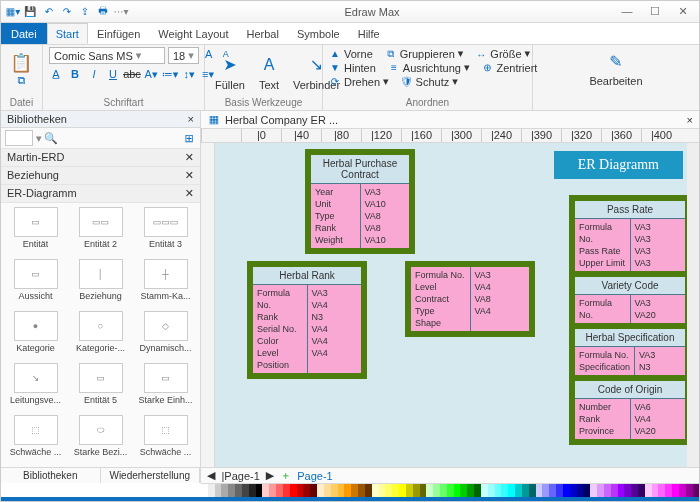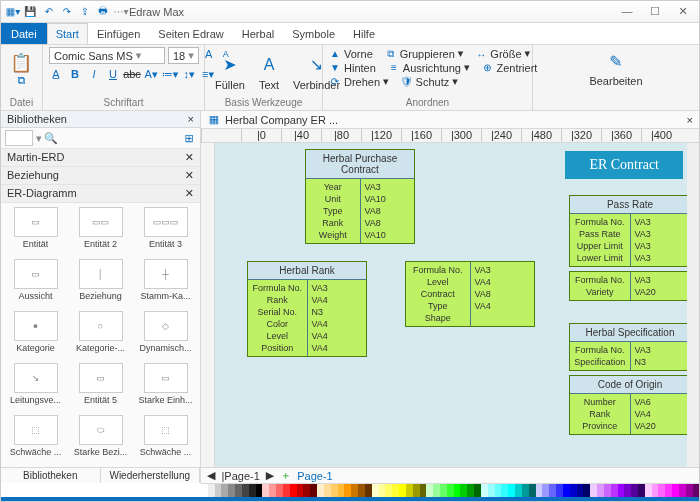--- a/index.html
+++ b/index.html
@@ -1,20 +1,20 @@
 <!DOCTYPE html>
 <html><head>
 <meta charset="utf-8">
 <style>
 *{box-sizing:border-box;margin:0;padding:0;font-family:"Segoe UI",Tahoma,sans-serif;font-size:11px;color:#333}
 body{width:700px;height:502px;background:#fff;overflow:hidden;position:relative;border:1px solid #ccc}
 .titlebar{height:22px;background:linear-gradient(#fff,#f4f4f4);display:flex;align-items:center;padding:0 4px;border-bottom:1px solid #d8d8d8}
 .qat{display:flex;gap:2px;align-items:center}
 .qat-btn{width:16px;height:16px;display:flex;align-items:center;justify-content:center;font-size:10px}
-.title-text{flex:1;text-align:left;color:#555}
+.title-text{flex:1;text-align:center;color:#555}
 .win-ctrl{display:flex;gap:4px}
 .win-ctrl span{width:24px;text-align:center;color:#666;cursor:default}
 .menubar{height:22px;background:#fff;display:flex;align-items:stretch;border-bottom:1px solid #d8d8d8}
 .menubar .file{background:#0c6fc0;color:#fff;padding:0 10px;display:flex;align-items:center}
 .menubar .tab{padding:0 8px;display:flex;align-items:center;border:1px solid transparent;color:#444}
 .menubar .tab.active{background:#f5f5f5;border:1px solid #d0d0d0;border-bottom-color:#f5f5f5;color:#0c6fc0}
 .menubar .right{margin-left:auto;display:flex;align-items:center;gap:6px;padding-right:6px}
 .ribbon{height:66px;background:#f5f5f5;display:flex;border-bottom:1px solid #d8d8d8}
 .rgroup{border-right:1px solid #d8d8d8;padding:2px 6px;display:flex;flex-direction:column;justify-content:space-between}
 .rgroup-body{display:flex;gap:4px;align-items:center;flex:1}
@@ -38,25 +38,25 @@
 .lib-foot{border-top:1px solid #d8d8d8;display:flex}
 .lib-foot div{flex:1;padding:2px 4px;font-size:10px;border-right:1px solid #d8d8d8;text-align:center}
 .canvas-col{flex:1;display:flex;flex-direction:column;overflow:hidden}
 .doc-tab{height:18px;display:flex;align-items:center;padding:0 6px;gap:4px;border-bottom:1px solid #d8d8d8;background:#fafafa;font-size:10px}
 .ruler-h{height:14px;background:#f4f4f4;border-bottom:1px solid #d8d8d8;display:flex;font-size:8px;color:#888}
 .ruler-h span{width:40px;text-align:center;border-left:1px solid #ccc}
 .canvas-wrap{flex:1;display:flex;overflow:hidden}
 .ruler-v{width:14px;background:#f4f4f4;border-right:1px solid #d8d8d8}
 .canvas{flex:1;background:#d6e9ee;position:relative;overflow:hidden}
 .er-title{position:absolute;right:16px;top:8px;background:#1d97c3;color:#fff;padding:6px 24px;font-size:14px;font-family:"Comic Sans MS",cursive}
-.entity{position:absolute;background:#bef264;border:1px solid #4d7c0f}
+.entity{position:absolute;background:#f9a8d4;border:6px solid #4d7c0f}
 .entity-title{background:#cfe3ec;text-align:center;font-size:10px;padding:3px;border-bottom:1px solid #4a7a8c}
 .entity-body{display:flex}
 .entity-col{flex:1;padding:2px 4px;font-size:9px;line-height:12px;color:#333}
-.entity-col:first-child{border-right:1px solid #4a7a8c;text-align:center}
+.entity-col:first-child{border-right:1px solid #4a7a8c;text-align:left}
 .page-tabs{height:16px;display:flex;align-items:center;border-top:1px solid #d8d8d8;background:#fafafa;font-size:10px;gap:6px;padding:0 6px}
 .statusbar{height:18px;background:#0c6fc0;display:flex;align-items:center;padding:0 6px;gap:10px;color:#fff;font-size:10px}
 .statusbar a{color:#fff;text-decoration:underline}
 .swatches{height:14px;display:flex;border-top:1px solid #d8d8d8;margin-left:200px}
 .swatches span{flex:1}
 .scrollbar-v{position:absolute;right:0;top:0;bottom:0;width:12px;background:#eee}
 </style>
 </head>
 <body>
 
@@ -75,21 +75,21 @@
     <span>—</span>
     <span>☐</span>
     <span>✕</span>
   </div>
 </div>
 
 <div class="menubar">
   <div class="file">Datei</div>
   <div class="tab active">Start</div>
   <div class="tab">Einfügen</div>
-  <div class="tab">Seiten Edraw</div>
+  <div class="tab">Weight Layout</div>
   <div class="tab">Herbal</div>
   <div class="tab">Symbole</div>
   <div class="tab">Hilfe</div>
 </div>
 
 <div class="ribbon">
   <div class="rgroup" style="width:42px">
     <div class="rgroup-body" style="flex-direction:column;justify-content:center">
       <span class="icon" style="font-size:18px">📋</span>
       <span class="icon">⧉</span>
@@ -289,29 +289,29 @@
       </div>
     <div class="ruler-h" id="ruler-h">
         <span> </span>
         <span>|0</span>
         <span>|40</span>
         <span>|80</span>
         <span>|120</span>
         <span>|160</span>
         <span>|300</span>
         <span>|240</span>
-        <span>|480</span>
+        <span>|390</span>
         <span>|320</span>
         <span>|360</span>
         <span>|400</span>
       </div>
     <div class="canvas-wrap">
       <div class="ruler-v"></div>
       <div class="canvas">
-        <div class="er-title">ER Contract</div>
+        <div class="er-title">ER Diagramm</div>
         <div class="entity" id="e-purchase" style="left:90px;top:6px;width:110px">
             <div class="entity-title">Herbal Purchase Contract</div>
             <div class="entity-body">
               <div class="entity-col">Year<br>Unit<br>Type<br>Rank<br>Weight</div>
               <div class="entity-col">VA3<br>VA10<br>VA8<br>VA8<br>VA10</div>
             </div>
           </div>
         <div class="entity" id="e-rank" style="left:32px;top:118px;width:120px">
             <div class="entity-title">Herbal Rank</div>
             <div class="entity-body">
@@ -326,20 +326,21 @@
             </div>
           </div>
         <div class="entity" id="e-pass" style="left:354px;top:52px;width:122px">
             <div class="entity-title">Pass Rate</div>
             <div class="entity-body">
               <div class="entity-col">Formula No.<br>Pass Rate<br>Upper Limit<br>Lower Limit</div>
               <div class="entity-col">VA3<br>VA3<br>VA3<br>VA3</div>
             </div>
           </div>
         <div class="entity" id="e-variety" style="left:354px;top:128px;width:122px">
+            <div class="entity-title">Variety Code</div>
             <div class="entity-body">
               <div class="entity-col">Formula No.<br>Variety</div>
               <div class="entity-col">VA3<br>VA20</div>
             </div>
           </div>
         <div class="entity" id="e-spec" style="left:354px;top:180px;width:122px">
             <div class="entity-title">Herbal Specification</div>
             <div class="entity-body">
               <div class="entity-col">Formula No.<br>Specification</div>
               <div class="entity-col">VA3<br>N3</div>

